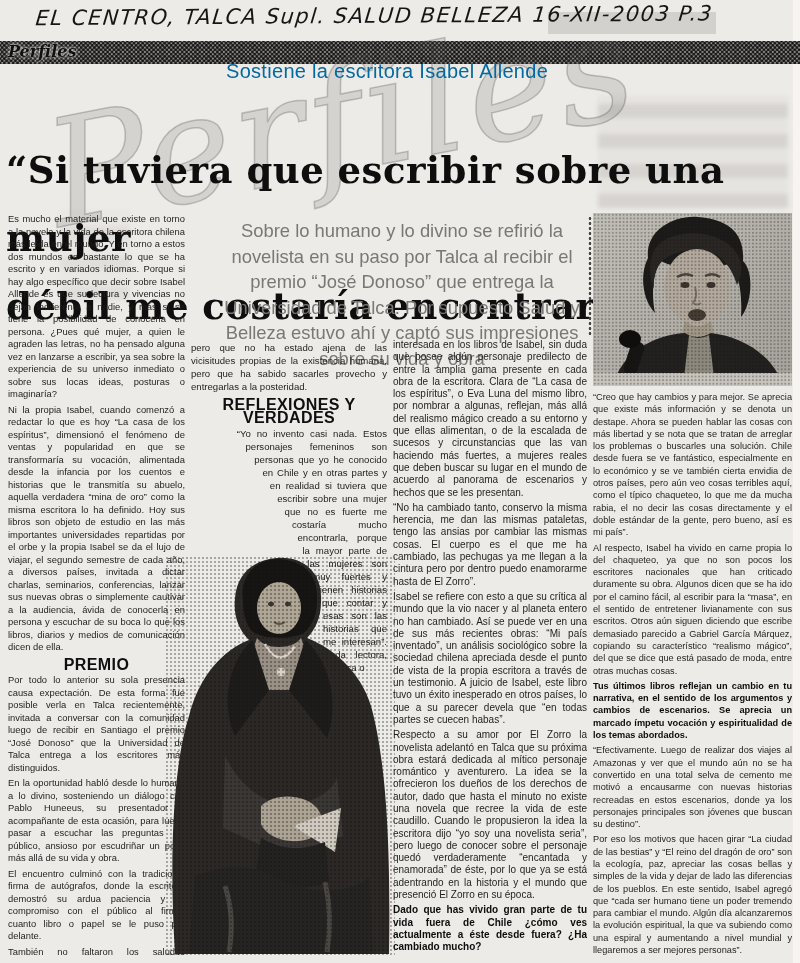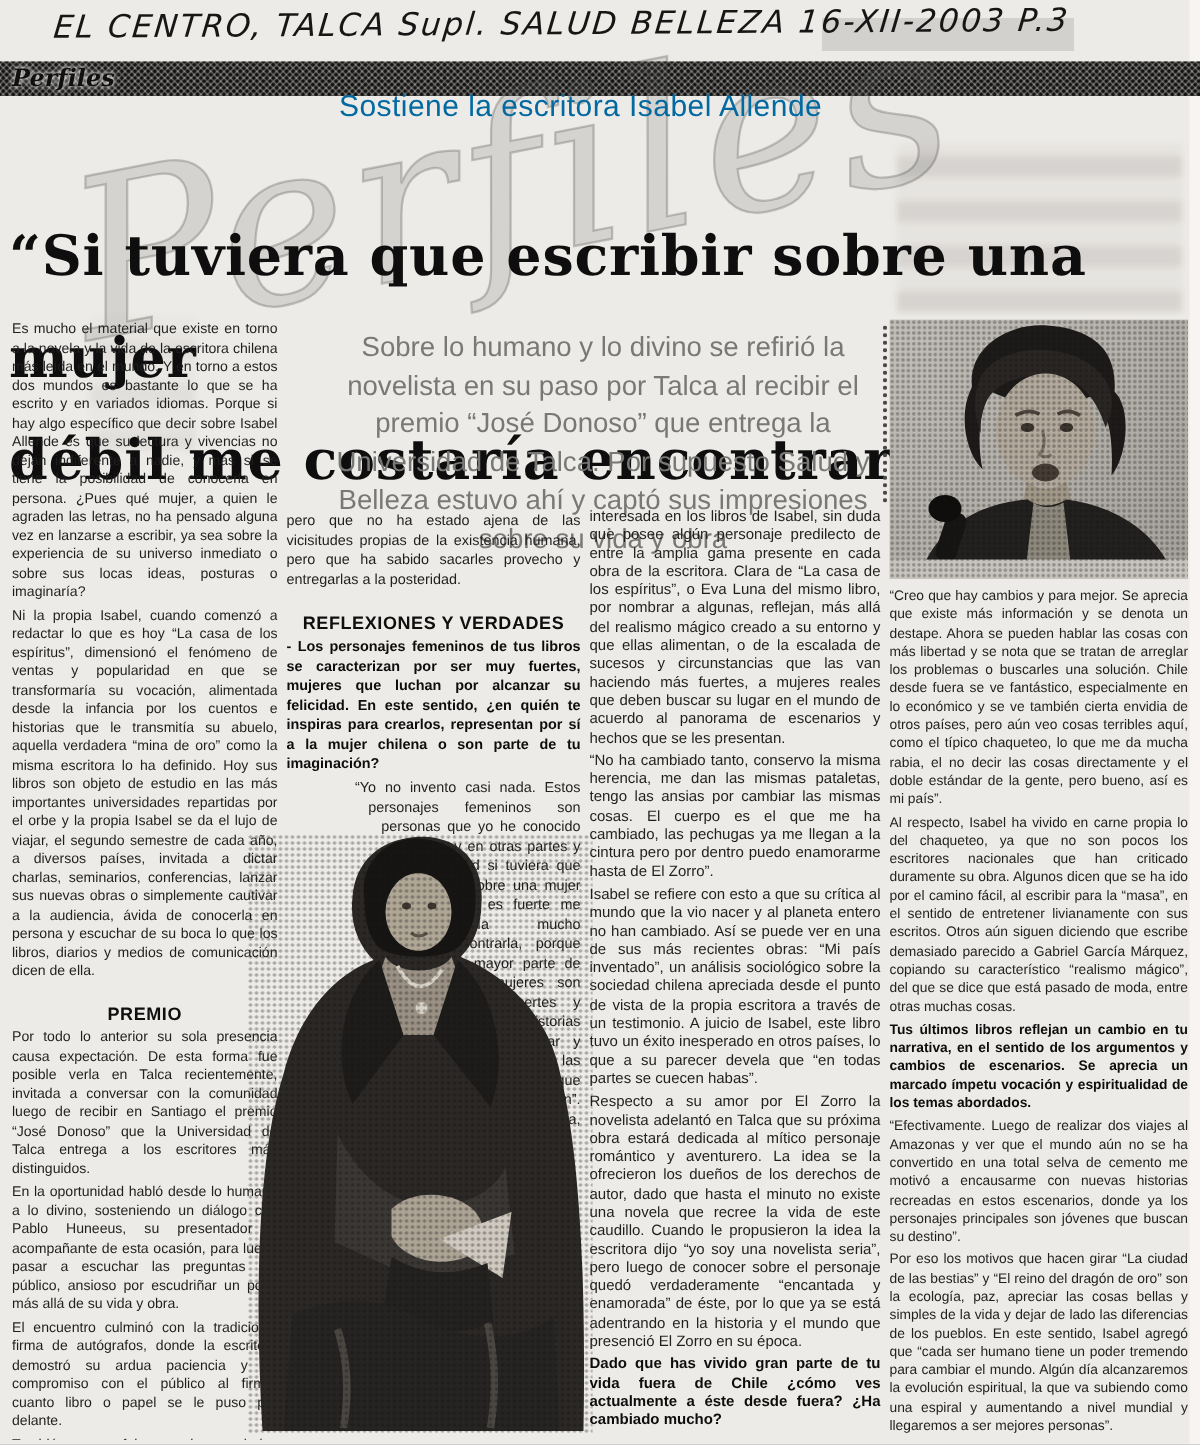--- a/index.html
+++ b/index.html
@@ -43,21 +43,21 @@
   .lead-rule{position:absolute;left:588px;top:216px;height:120px;width:4px;z-index:2;
       background-image:radial-gradient(circle,#4a4846 1.2px,transparent 1.6px);background-size:4px 5px;}
 
   
   .col{position:absolute;z-index:2;text-align:justify;overflow:hidden;}
   .col p{margin:0 0 3px 0;}
   #col1{left:8px;top:213px;width:177px;height:747px;font-size:9.4px;line-height:12.5px;}
   #col2{left:191px;top:341px;width:196px;height:620px;font-size:9.6px;line-height:13px;}
   #col3{left:393px;top:339px;width:194px;height:622px;font-size:10px;line-height:12.3px;}
   #col4{left:593px;top:213px;width:199px;height:748px;font-size:9.2px;line-height:12.3px;}
-  .col-heading{text-align:center;font-weight:bold;font-size:12px;letter-spacing:0.4px;margin:16px 0 3px;color:#0f0f0f;}
+  .col-heading{text-align:center;font-weight:bold;font-size:16px;letter-spacing:0.4px;margin:5px 0 3px;color:#0f0f0f;}
   .q{font-weight:bold;color:#0d0d0d;}
 
   
   .halftone{position:relative;}
   .halftone::after{content:"";position:absolute;inset:0;
       background-image:radial-gradient(circle,rgba(15,15,15,0.75) 0.9px,transparent 1.35px);
       background-size:3.6px 3.6px;opacity:.38;pointer-events:none;}
   .photo-top{width:199px;height:173px;margin-bottom:5px;background:#b4b0aa;overflow:hidden;}
   .photo-top svg{display:block;}
   .photo-standing{position:absolute;left:165px;top:556px;width:230px;height:400px;z-index:3;}
@@ -103,21 +103,20 @@
     <p>Por todo lo anterior su sola presencia causa expectación. De esta forma fue posible verla en Talca recientemente, invitada a conversar con la comunidad luego de recibir en Santiago el premio “José Donoso” que la Universidad de Talca entrega a los escritores más distinguidos.</p>
     <p>En la oportunidad habló desde lo humano a lo divino, sosteniendo un diálogo con Pablo Huneeus, su presentador y acompañante de esta ocasión, para luego pasar a escuchar las preguntas del público, ansioso por escudriñar un poco más allá de su vida y obra.</p>
     <p>El encuentro culminó con la tradicional firma de autógrafos, donde la escritora demostró su ardua paciencia y su compromiso con el público al firmar cuanto libro o papel se le puso por delante.</p>
     <p>También no faltaron los saludos personales y alagos a su obra de parte de numerosas personas que la buscaron para estrechar su mano y fotografiarse junto a ella.</p>
 
   </div>
 
   <div class="col" id="col2">
     <p>pero que no ha estado ajena de las vicisitudes propias de la existencia humana, pero que ha sabido sacarles provecho y entregarlas a la posteridad.</p>
     <div class="col-heading">REFLEXIONES Y VERDADES</div>
-    <p class="q">- Los personajes femeninos de tus libros se caracterizan por ser muy fuertes, mujeres que luchan por alcanzar su felicidad. En este sentido, ¿en quién te inspiras para crearlos, representan por sí a la mujer chilena o son parte de tu imaginación?</p>
     <p><span class="photo-wrap-spacer"></span><span>“Yo no invento casi nada. Estos personajes femeninos son personas que yo he conocido en Chile y en otras partes y en realidad si tuviera que escribir sobre una mujer que no es fuerte me costaría mucho encontrarla, porque la mayor parte de las mujeres son muy fuertes y tienen historias que contar y esas son las historias que me interesan”. Cada lectora, fanática o</span></p>
   </div>
 
   <div class="col" id="col3">
     <p>interesada en los libros de Isabel, sin duda que posee algún personaje predilecto de entre la amplia gama presente en cada obra de la escritora. Clara de “La casa de los espíritus”, o Eva Luna del mismo libro, por nombrar a algunas, reflejan, más allá del realismo mágico creado a su entorno y que ellas alimentan, o de la escalada de sucesos y circunstancias que las van haciendo más fuertes, a mujeres reales que deben buscar su lugar en el mundo de acuerdo al panorama de escenarios y hechos que se les presentan.</p>
     <p>“No ha cambiado tanto, conservo la misma herencia, me dan las mismas pataletas, tengo las ansias por cambiar las mismas cosas. El cuerpo es el que me ha cambiado, las pechugas ya me llegan a la cintura pero por dentro puedo enamorarme hasta de El Zorro”.</p>
     <p>Isabel se refiere con esto a que su crítica al mundo que la vio nacer y al planeta entero no han cambiado. Así se puede ver en una de sus más recientes obras: “Mi país inventado”, un análisis sociológico sobre la sociedad chilena apreciada desde el punto de vista de la propia escritora a través de un testimonio. A juicio de Isabel, este libro tuvo un éxito inesperado en otros países, lo que a su parecer devela que “en todas partes se cuecen habas”.</p>
     <p>Respecto a su amor por El Zorro la novelista adelantó en Talca que su próxima obra estará dedicada al mítico personaje romántico y aventurero. La idea se la ofrecieron los dueños de los derechos de autor, dado que hasta el minuto no existe una novela que recree la vida de este caudillo. Cuando le propusieron la idea la escritora dijo “yo soy una novelista seria”, pero luego de conocer sobre el personaje quedó verdaderamente “encantada y enamorada” de éste, por lo que ya se está adentrando en la historia y el mundo que presenció El Zorro en su época.</p>
     <p class="q">Dado que has vivido gran parte de tu vida fuera de Chile ¿cómo ves actualmente a éste desde fuera? ¿Ha cambiado mucho?</p>
   </div>

